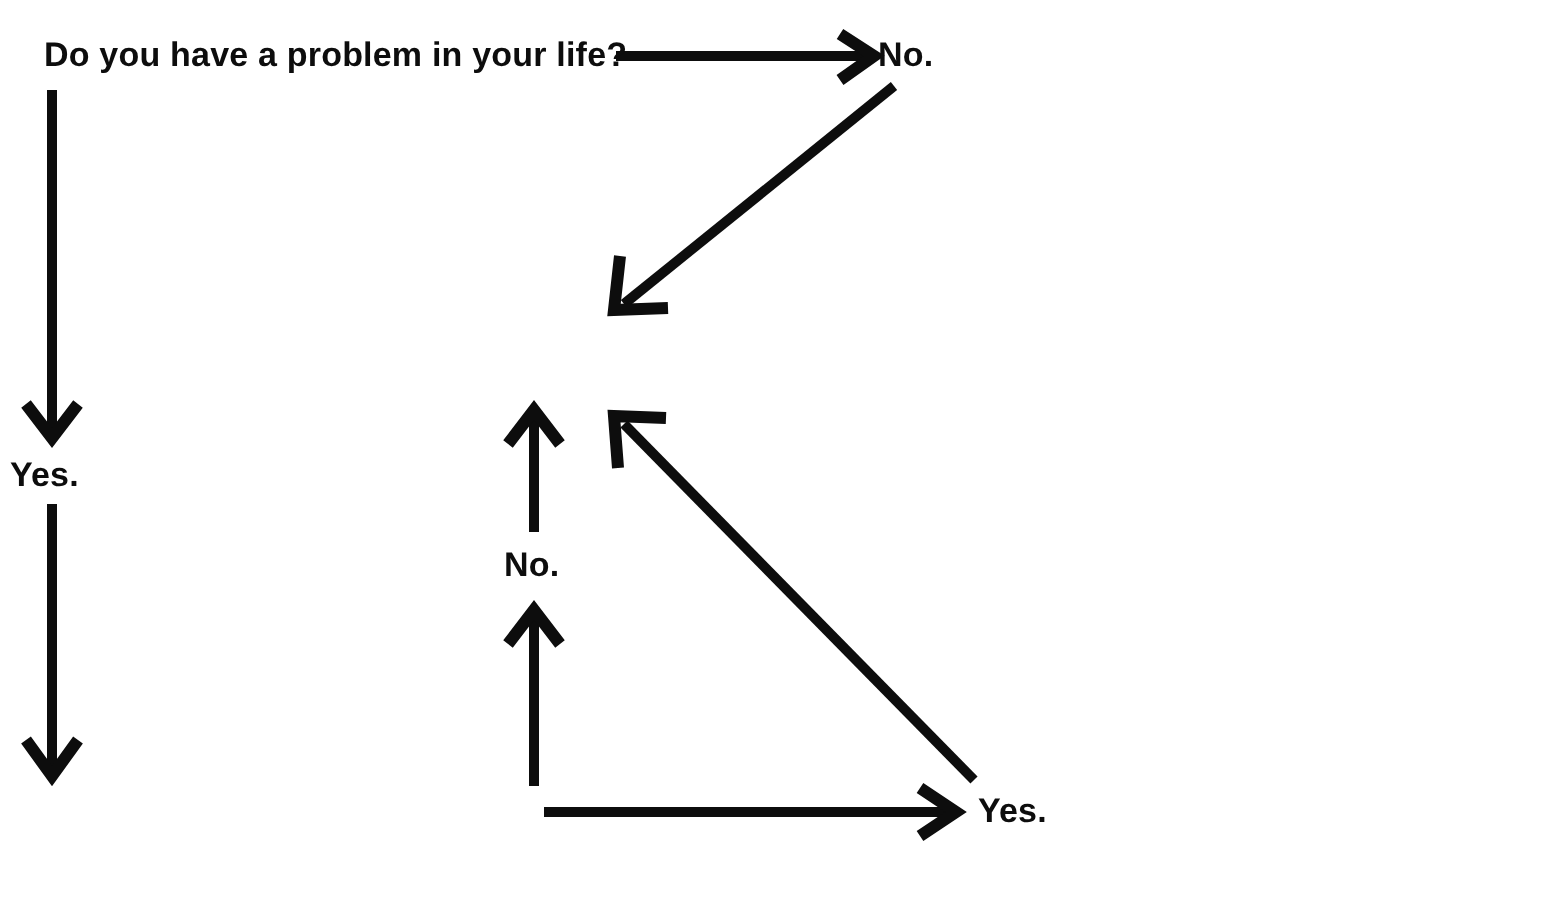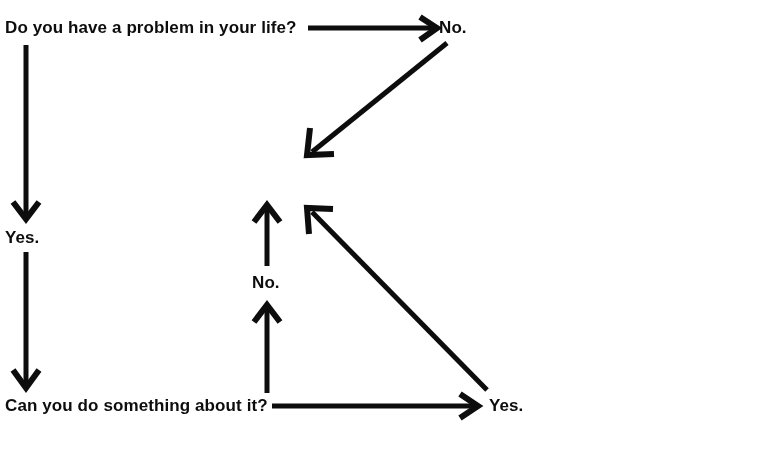--- a/index.html
+++ b/index.html
@@ -84,26 +84,25 @@
       <polyline class="head" points="460,394 478,406 460,418"></polyline>
     </g>
 
     <g>
       <line class="shaft" x1="487" y1="390" x2="312" y2="212"></line>
       <polyline class="head" points="309,234 307,208 333,209"></polyline>
     </g>
 
   </svg>
 
-  <div class="node" style="left:5px; top:18px;">Do you have a problem in your life?</div>
+  <div class="node" style="left:22px; top:18px;">Do you have a problem in your life?</div>
 
   <div class="node" style="left:439px; top:18px;">No.</div>
 
   <div class="node" style="left:5px; top:228px;">Yes.</div>
 
 
   <div class="node" style="left:252px; top:273px;">No.</div>
 
-  <div class="node" style="left:5px; top:396px;">Can you do something about it?</div>
 
   <div class="node" style="left:489px; top:396px;">Yes.</div>
 
 </div>
 
 </body></html>

